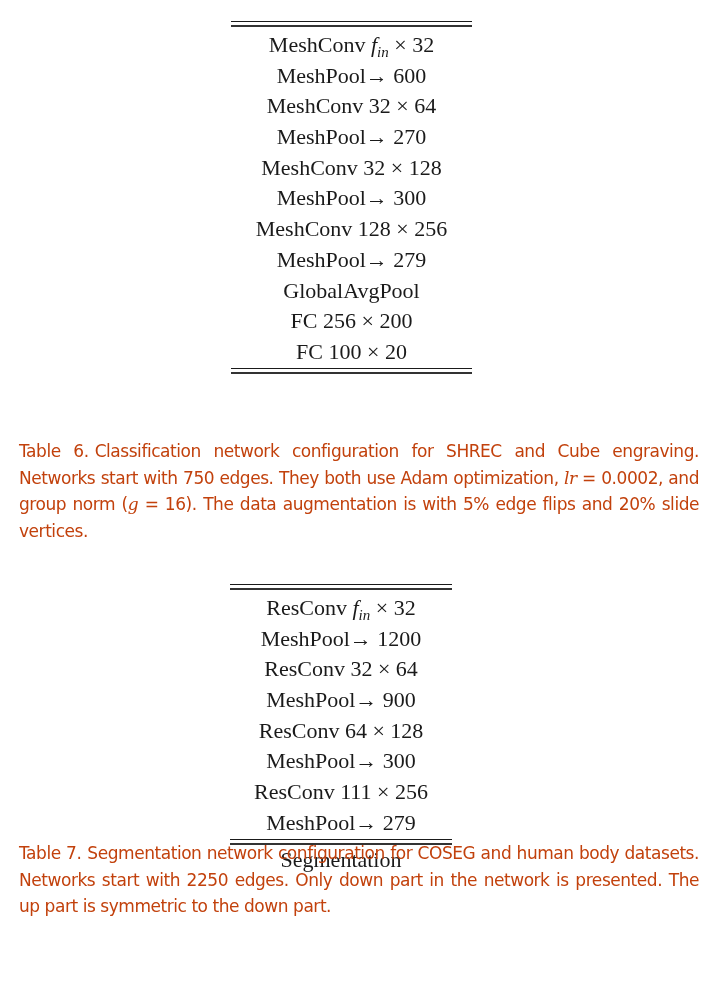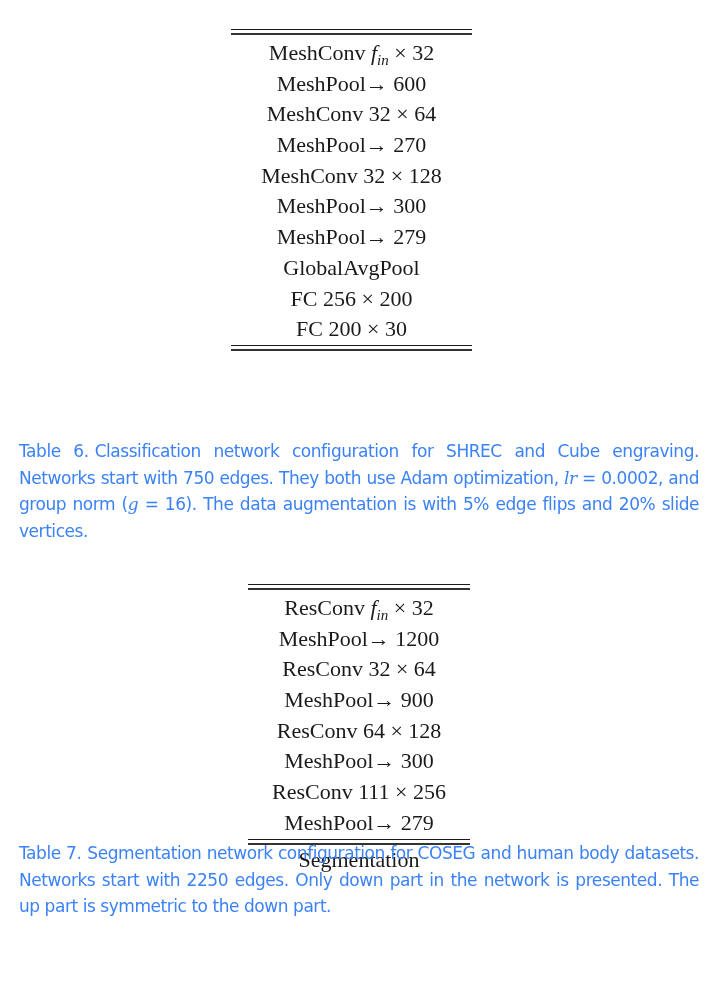--- a/index.html
+++ b/index.html
@@ -1,47 +1,48 @@
 <!DOCTYPE html>
 <html><head>
 <meta charset="utf-8">
 <style>
   html, body { margin:0; padding:0; background:#ffffff; }
   body { width:716px; height:984px; position:relative; overflow:hidden; color:#1a1a1a; }
   .tbl { position:absolute; font-family:"Liberation Serif","DejaVu Serif",serif; font-size:22px; text-align:center; }
-  .t1 { left:231px; top:21px; width:241px;margin-top:8px; }
-  .t2 { left:248px; top:584px; width:222px;text-align:center; }
+  .t1 { left:231px; top:21px; width:241px; }
+  .t2 { left:230px; top:584px; width:222px;text-align:center; }
   .rule-thin { height:1px; background:#1a1a1a; }
   .rule-thick { height:2px; background:#333; margin-top:3px; }
   .rows { padding-top:3px; }
   .row { height:30.7px; line-height:30.7px; white-space:nowrap; }
   .foot { height:28px; line-height:30px; }
   .it { font-style:italic; }
-  .cap { position:absolute; left:19px; width:680px; font-family:"DejaVu Sans","Liberation Sans",sans-serif; font-size:17px; line-height:26.5px; color:#3b82f6; text-align:justify; letter-spacing:-0.45px; }
+  .cap { position:absolute; left:19px; width:680px; font-family:"DejaVu Sans","Liberation Sans",sans-serif; font-size:17px; line-height:26.5px; color:#c2410c; text-align:justify; letter-spacing:-0.45px; }
   .cap1 { top:438px; }
   .cap2 { top:840px; }
   .capnum { margin-right:6px; }
 </style>
 </head>
 <body>
 
 <div class="tbl t1">
   <div class="rule-thin"></div>
   <div class="rule-thick"></div>
   <div class="rows">
     <div class="row"><span>MeshConv </span><span class="it">f</span><sub class="it" style="font-size:15px">in</sub><span> × 32</span></div>
     <div class="row">MeshPool→ 600</div>
     <div class="row">MeshConv 32 × 64</div>
     <div class="row">MeshPool→ 270</div>
     <div class="row">MeshConv 32 × 128</div>
     <div class="row">MeshPool→ 300</div>
+    <div class="row">MeshConv 128 × 256</div>
     <div class="row">MeshPool→ 279</div>
     <div class="row">GlobalAvgPool</div>
     <div class="row">FC 256 × 200</div>
-    <div class="row">FC 200 × 30</div>
+    <div class="row">FC 100 × 20</div>
   </div>
   <div class="rule-thin"></div>
   <div class="rule-thick"></div>
 </div>
 
 <div class="cap cap1"><span class="capnum">Table 6.</span><span>Classification network configuration for SHREC and Cube engraving. Networks start with 750 edges. They both use Adam optimization, </span><span style="font-family:'DejaVu Serif',serif;font-style:italic">lr</span><span> = 0.0002, and group norm (</span><span style="font-family:'DejaVu Serif',serif;font-style:italic">g</span><span> = 16). The data augmentation is with 5% edge flips and 20% slide vertices.</span></div>
 
 <div class="tbl t2">
   <div class="rule-thin"></div>
   <div class="rule-thick"></div>

